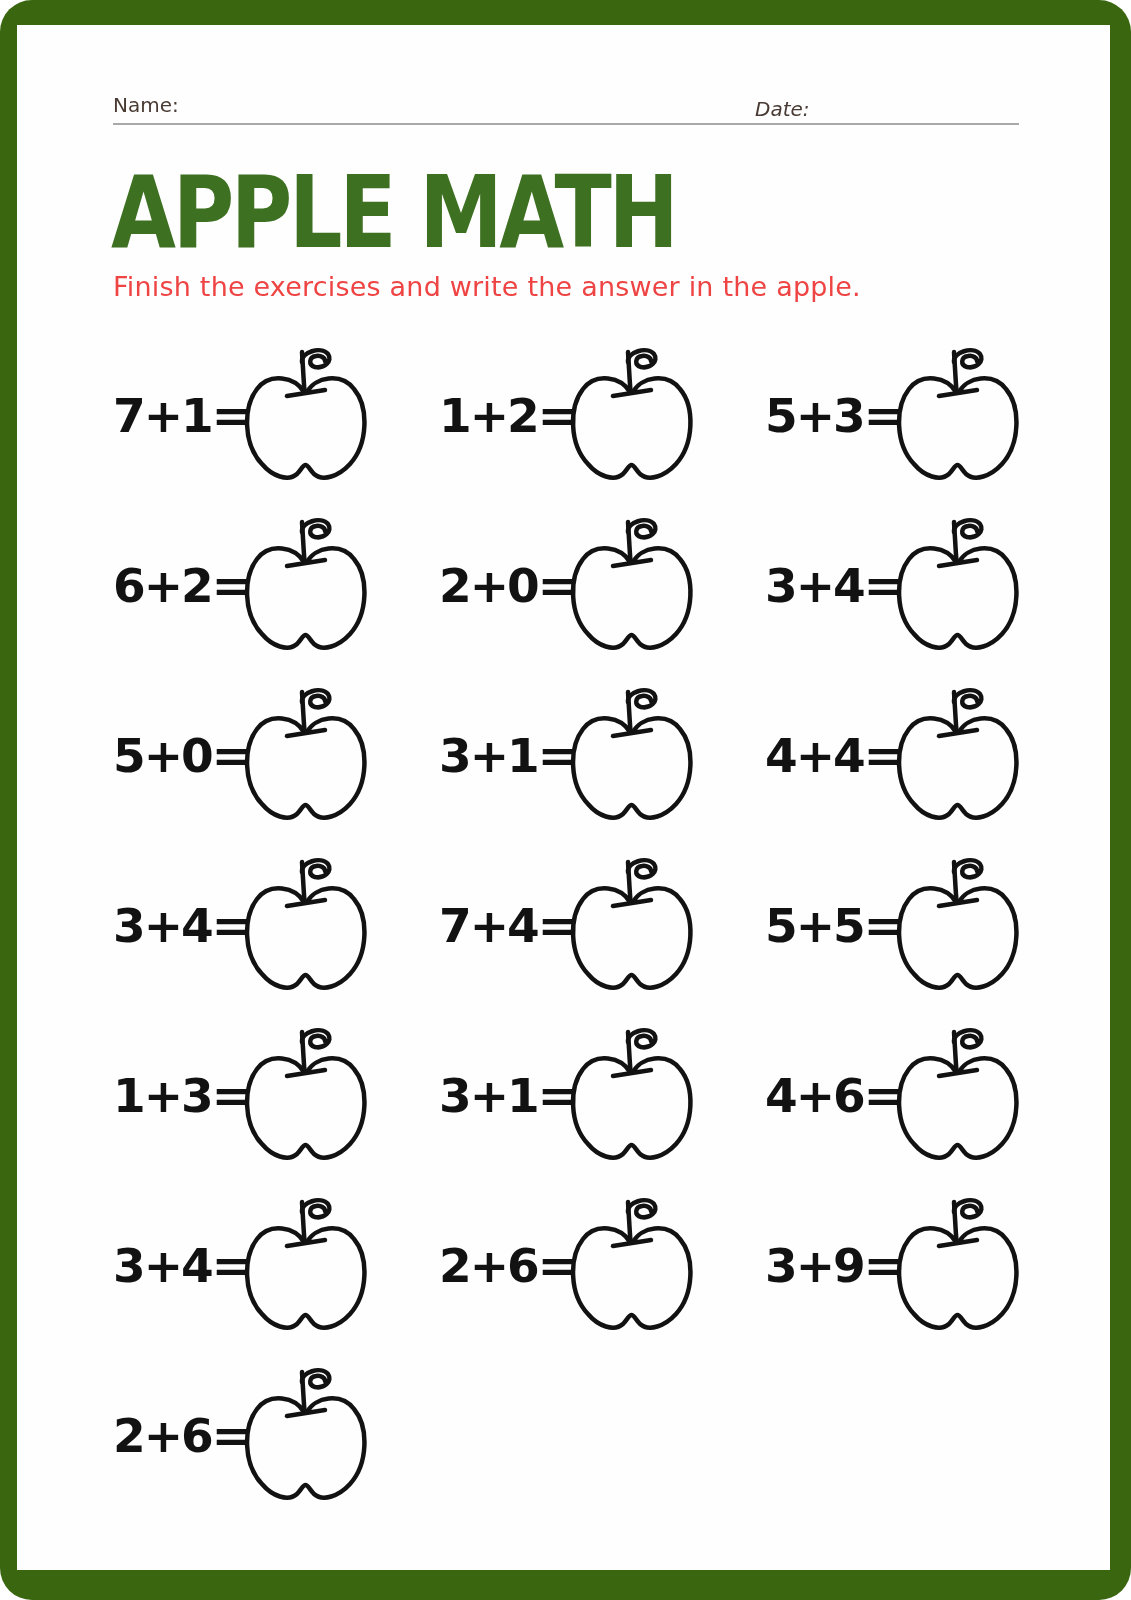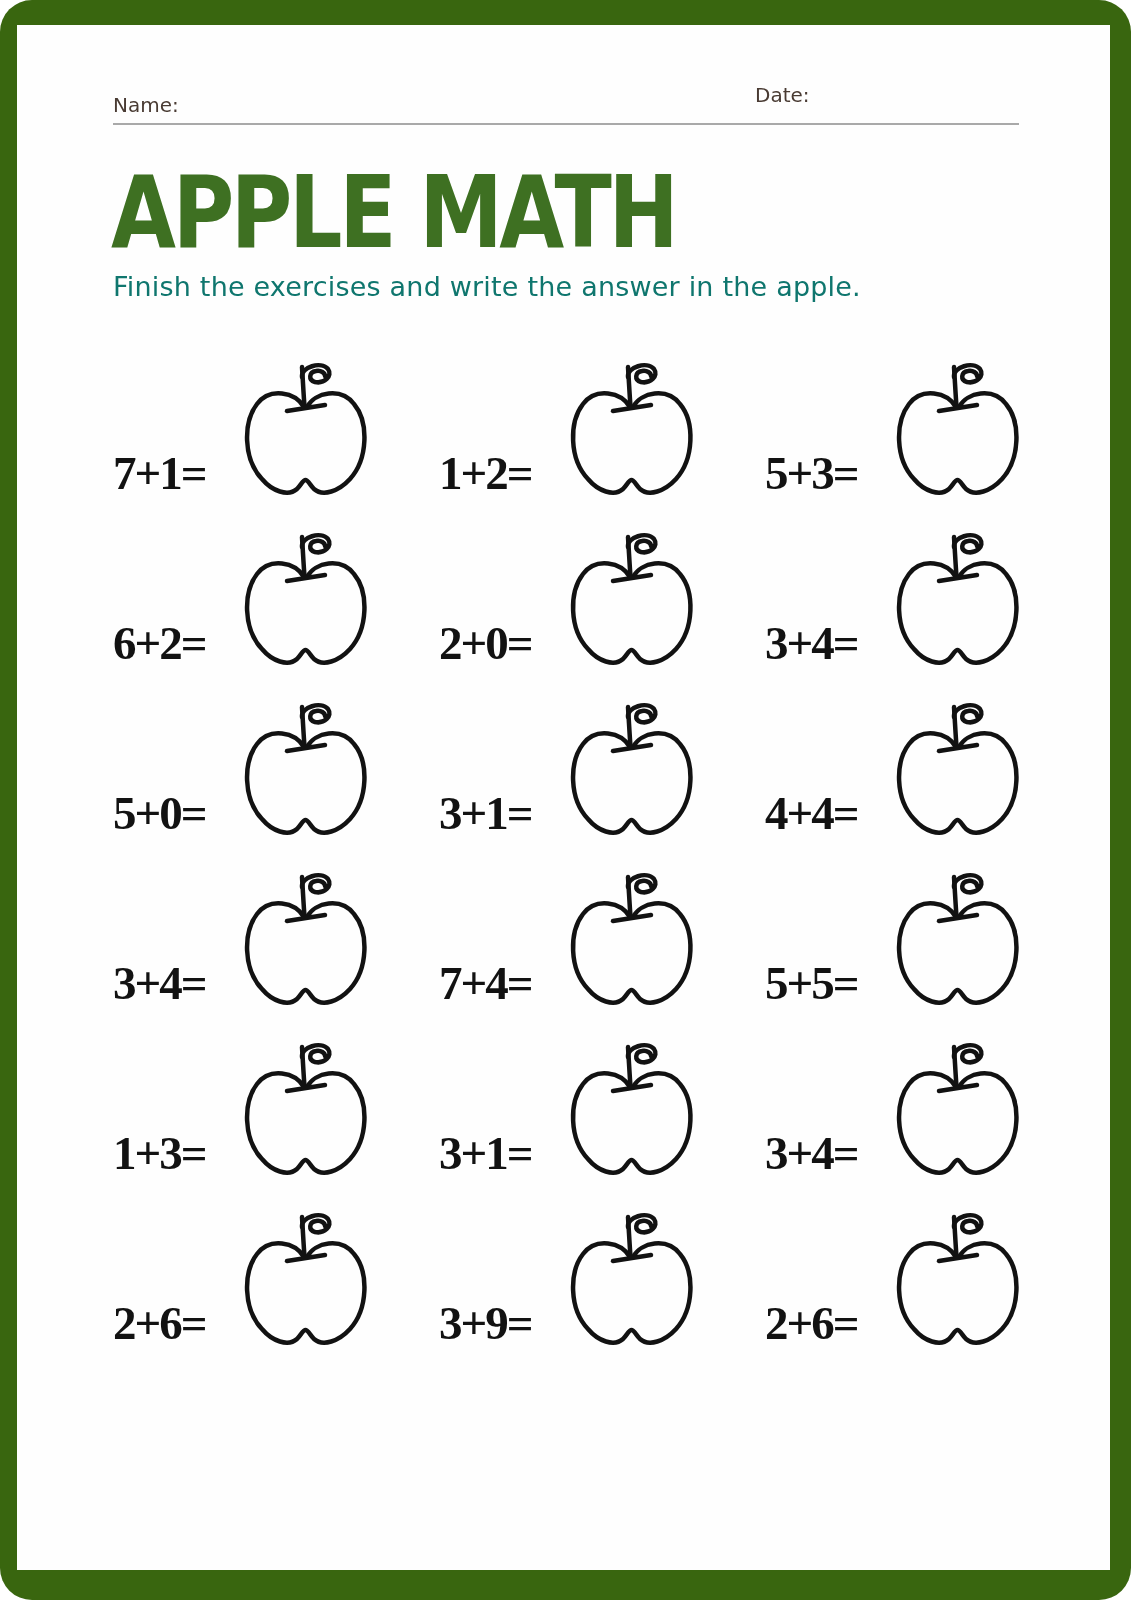--- a/index.html
+++ b/index.html
@@ -22,48 +22,48 @@
 
   
   .fields {
     position:absolute; left:96px; top:68px;
     width:906px; height:32px;
     border-bottom:2px solid #a9a9a9;
     color:#493b33;
     font-size:20px; font-weight:500;
   }
   .fields .name { position:absolute; left:0; bottom:6px; }
-  .fields .date { position:absolute; left:642px; bottom:16px; }
+  .fields .date { position:absolute; left:642px; bottom:2px;font-style:italic; }
 
   
   .title {
     position:absolute; left:94px; top:138px;
     font-size:100px; line-height:1;
     font-weight:800;
     letter-spacing:-4px;
     color:#3e7022;
     transform:scaleX(0.84);
     transform-origin:left top;
     white-space:nowrap;
   }
   .subtitle {
     position:absolute; left:96px; top:246px;
-    font-size:27px; color:#0f766e;
+    font-size:27px; color:#ef4444;
     letter-spacing:0.2px;
     white-space:nowrap;
   }
 
   
   .grid {
     position:absolute; left:96px; top:305px;
     display:grid;
     grid-template-columns:326px 326px 326px;
     grid-auto-rows:170px;
   }
-  .cell { display:flex; align-items:flex-end;font-family:Liberation Serif, serif; }
+  .cell { display:flex; align-items:center; }
   .eq {
     width:128px;
     font-size:47px; font-weight:bold;
     letter-spacing:-2px;
     color:#121212;
     white-space:nowrap;
   }
   .apple { width:130px; height:140px; display:block; }
   .apple svg { width:130px; height:140px; display:block; }
 
@@ -211,20 +211,28 @@
 
       <div class="cell">
         <span class="eq">3+1=</span>
         <span class="apple">
             <svg>
               <use href="#apple-shape"></use>
             </svg>
           </span>
       </div>
       <div class="cell">
+        <span class="eq">4+6=</span>
+        <span class="apple">
+            <svg>
+              <use href="#apple-shape"></use>
+            </svg>
+          </span>
+      </div>
+      <div class="cell">
         <span class="eq">3+4=</span>
         <span class="apple">
             <svg>
               <use href="#apple-shape"></use>
             </svg>
           </span>
       </div>
 
       <div class="cell">
         <span class="eq">2+6=</span>

